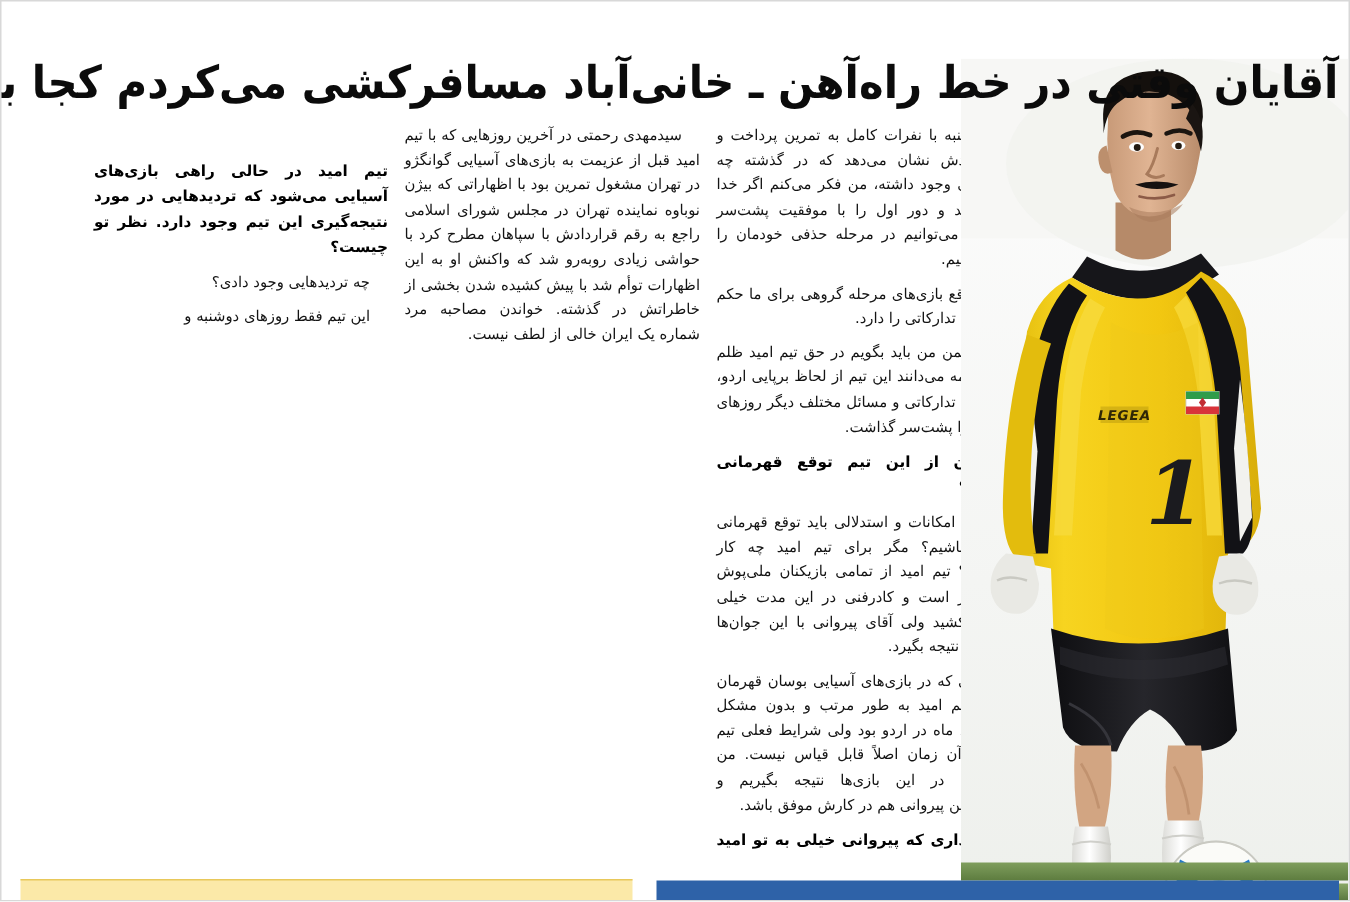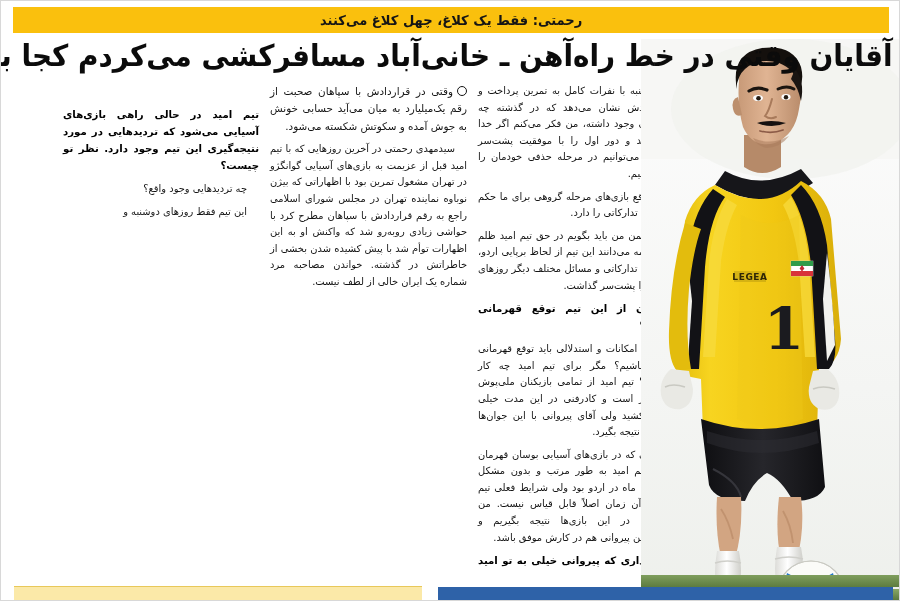--- a/index.html
+++ b/index.html
@@ -70,20 +70,21 @@
 
   
   .photo {
     position: absolute;
     right: 0px;
     top: 38px;
     width: 258px;
     height: 563px;
     z-index: 2;
     overflow: hidden;
+    font-style: italic;
   }
   .photo svg { display: block; }
 
   
   .columns {
     position: absolute;
     left: 8px;
     top: 82px;
     width: 884px;
     height: 500px;
@@ -166,23 +167,20 @@
     height: 12px;
     background: linear-gradient(180deg,#7f9e5d 0%, #5d7c3f 100%);
     z-index: 3;
   }
 </style>
 </head>
 <body>
 
 <div class="page">
 
-  <div class="kicker-band">
-    <div class="kicker-text">رحمتی: فقط یک کلاغ، چهل کلاغ می‌کنند</div>
-  </div>
 
   <div class="headline">
     <div class="headline-text">آقایان وقتی در خط راه‌آهن ـ خانی‌آباد مسافرکشی می‌کردم کجا بودند؟</div>
   </div>
 
   <div class="photo">
     <svg width="258" height="563" viewBox="0 0 258 563" xmlns="http://www.w3.org/2000/svg">
       <defs>
         <linearGradient id="bgGrad" x1="0" y1="0" x2="0" y2="1">
           <stop offset="0%" stop-color="#fdfdfd"></stop>
@@ -334,27 +332,26 @@
       <p class="indent">در واقع بازی‌های مرحله گروهی برای ما حکم بازی‌های تدارکاتی را دارد.</p>
       <p class="indent">در ضمن من باید بگویم در حق تیم امید ظلم شد و همه می‌دانند این تیم از لحاظ برپایی اردو، بازی‌های تدارکاتی و مسائل مختلف دیگر روزهای سختی را پشت‌سر گذاشت.</p>
       <p class="q">می‌توان از این تیم توقع قهرمانی داشت؟</p>
       <p class="indent">با چه امکانات و استدلالی باید توقع قهرمانی داشته باشیم؟ مگر برای تیم امید چه کار کرده‌اند؟ تیم امید از تمامی بازیکنان ملی‌پوش مظلوم‌تر است و کادرفنی در این مدت خیلی سختی کشید ولی آقای پیروانی با این جوان‌ها می‌تواند نتیجه بگیرد.</p>
       <p class="indent">زمانی که در بازی‌های آسیایی بوسان قهرمان شدیم تیم امید به طور مرتب و بدون مشکل خاصی ۶ ماه در اردو بود ولی شرایط فعلی تیم امید با آن زمان اصلاً قابل قیاس نیست. من امیدوارم در این بازی‌ها نتیجه بگیریم و غلامحسین پیروانی هم در کارش موفق باشد.</p>
       <p class="q">قبول داری که پیروانی خیلی به تو امید دارد؟</p>
       <p class="indent">من نهایت تلاشم را انجام می‌دهم و امیدوارم تیم امید آنقدر خوب بازی کند که هیچ نیازی به کمک من در خط دروازه نداشته باشد.</p>
     </div>
 
     <div class="col col-3">
-      <p class="lead"><span class="bullet-mark"></span><span>وقتی در قراردادش با سپاهان صحبت از رقم یک‌میلیارد به میان می‌آید حسابی خونش به جوش آمده و سکوتش شکسته می‌شود.</span></p>
       <p class="indent">سیدمهدی رحمتی در آخرین روزهایی که با تیم امید قبل از عزیمت به بازی‌های آسیایی گوانگژو در تهران مشغول تمرین بود با اظهاراتی که بیژن نوباوه نماینده تهران در مجلس شورای اسلامی راجع به رقم قراردادش با سپاهان مطرح کرد با حواشی زیادی روبه‌رو شد که واکنش او به این اظهارات توأم شد با پیش کشیده شدن بخشی از خاطراتش در گذشته. خواندن مصاحبه مرد شماره یک ایران خالی از لطف نیست.</p>
     </div>
 
     <div class="col col-4">
       <p class="q">تیم امید در حالی راهی بازی‌های آسیایی می‌شود که تردیدهایی در مورد نتیجه‌گیری این تیم وجود دارد. نظر تو چیست؟</p>
-      <p class="indent">چه تردیدهایی وجود واقع؟</p>
+      <p class="indent">چه تردیدهایی وجود دادی؟</p>
       <p class="indent">این تیم فقط روزهای دوشنبه و</p>
     </div>
 
   </div>
 
   <div class="grass"></div>
   <div class="bottom-strip-yellow"></div>
   <div class="bottom-strip-blue"></div>
 
 </div>

